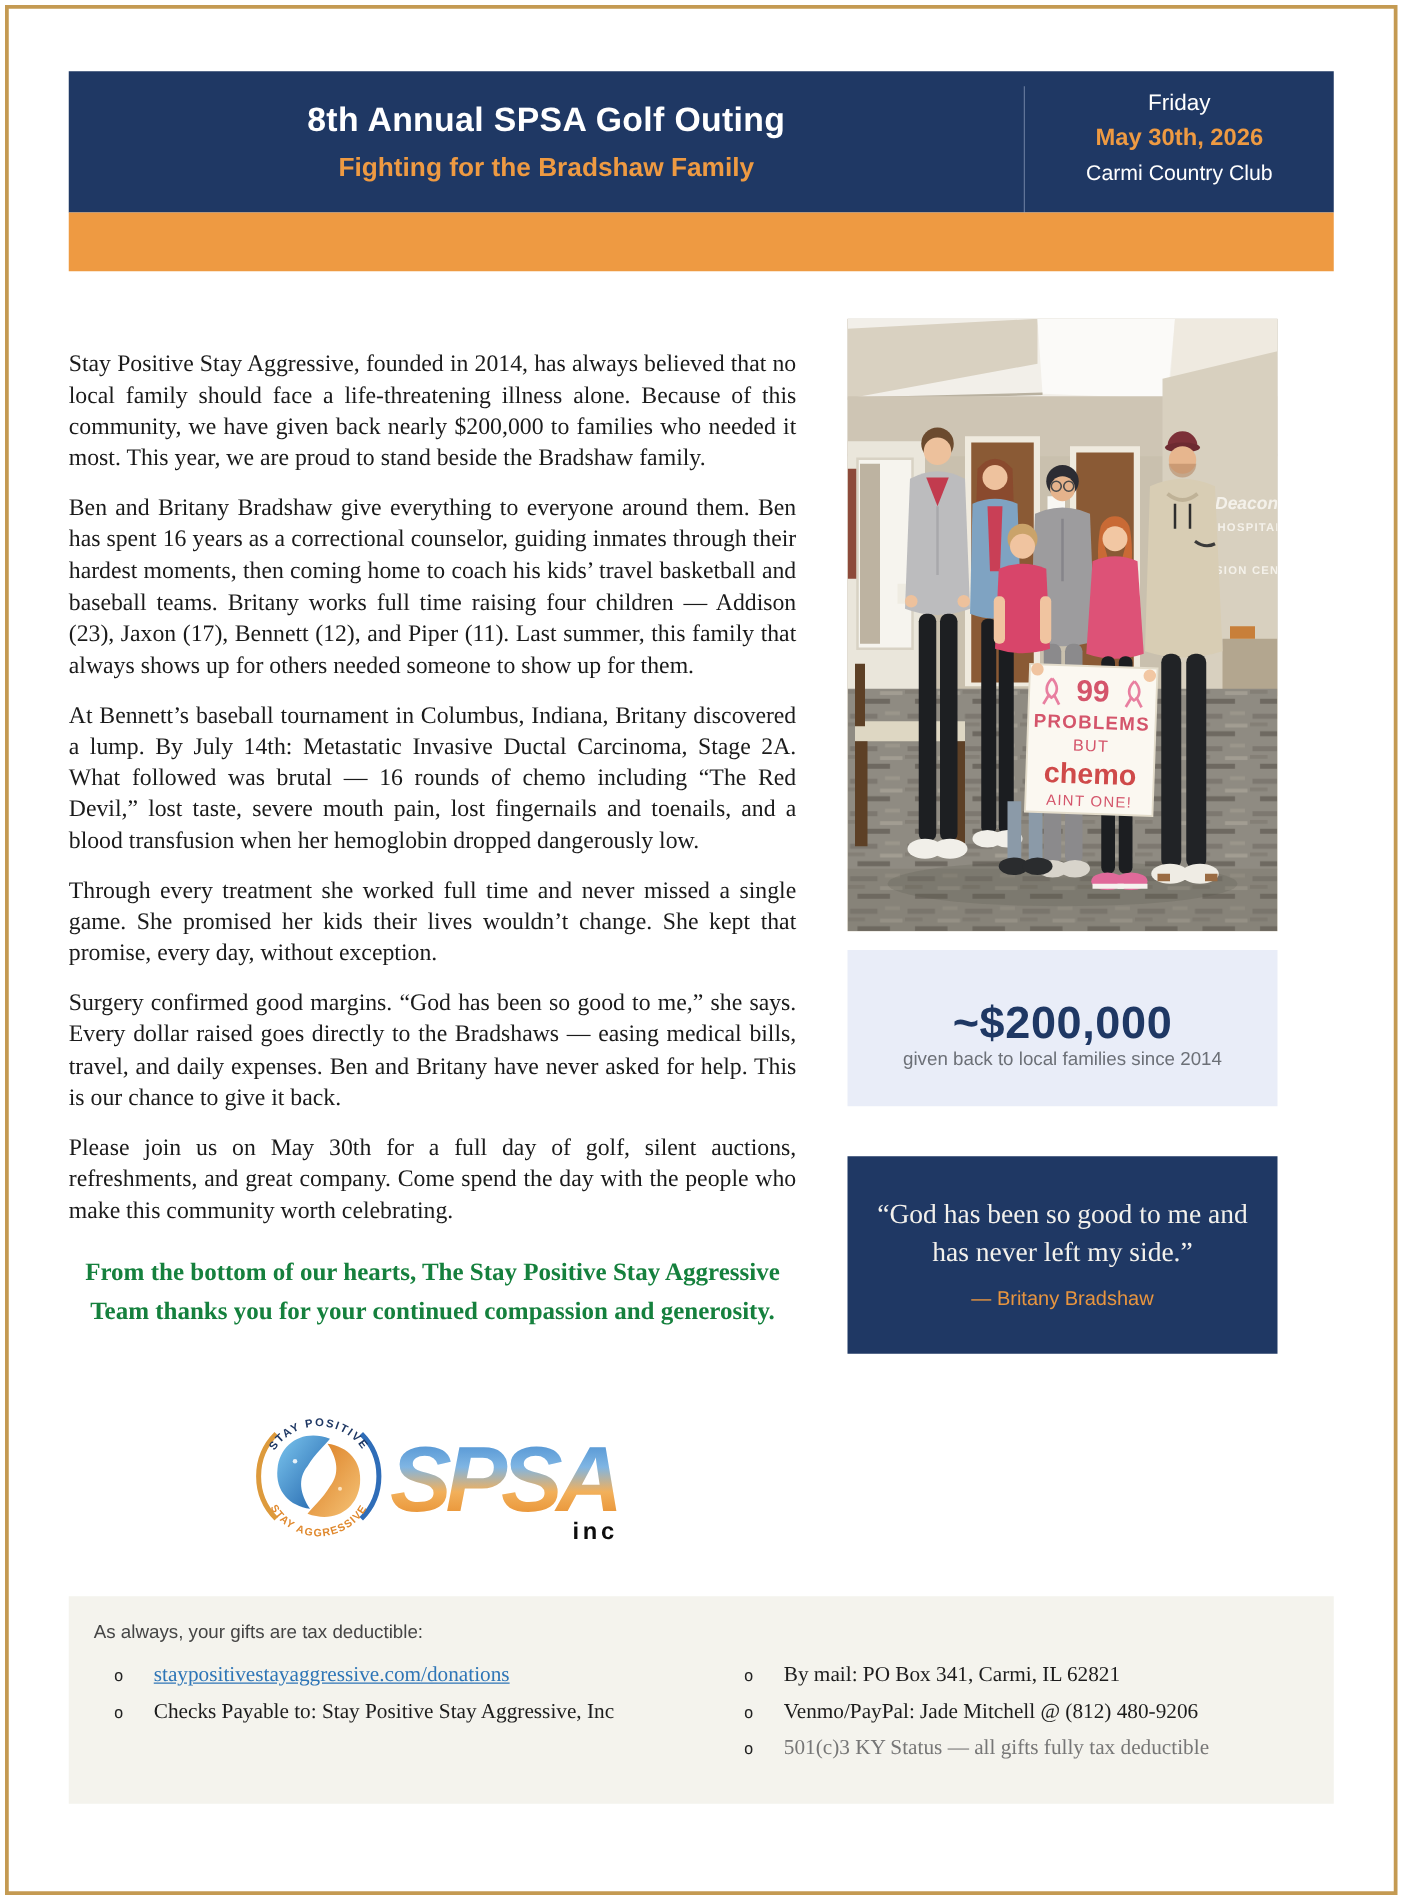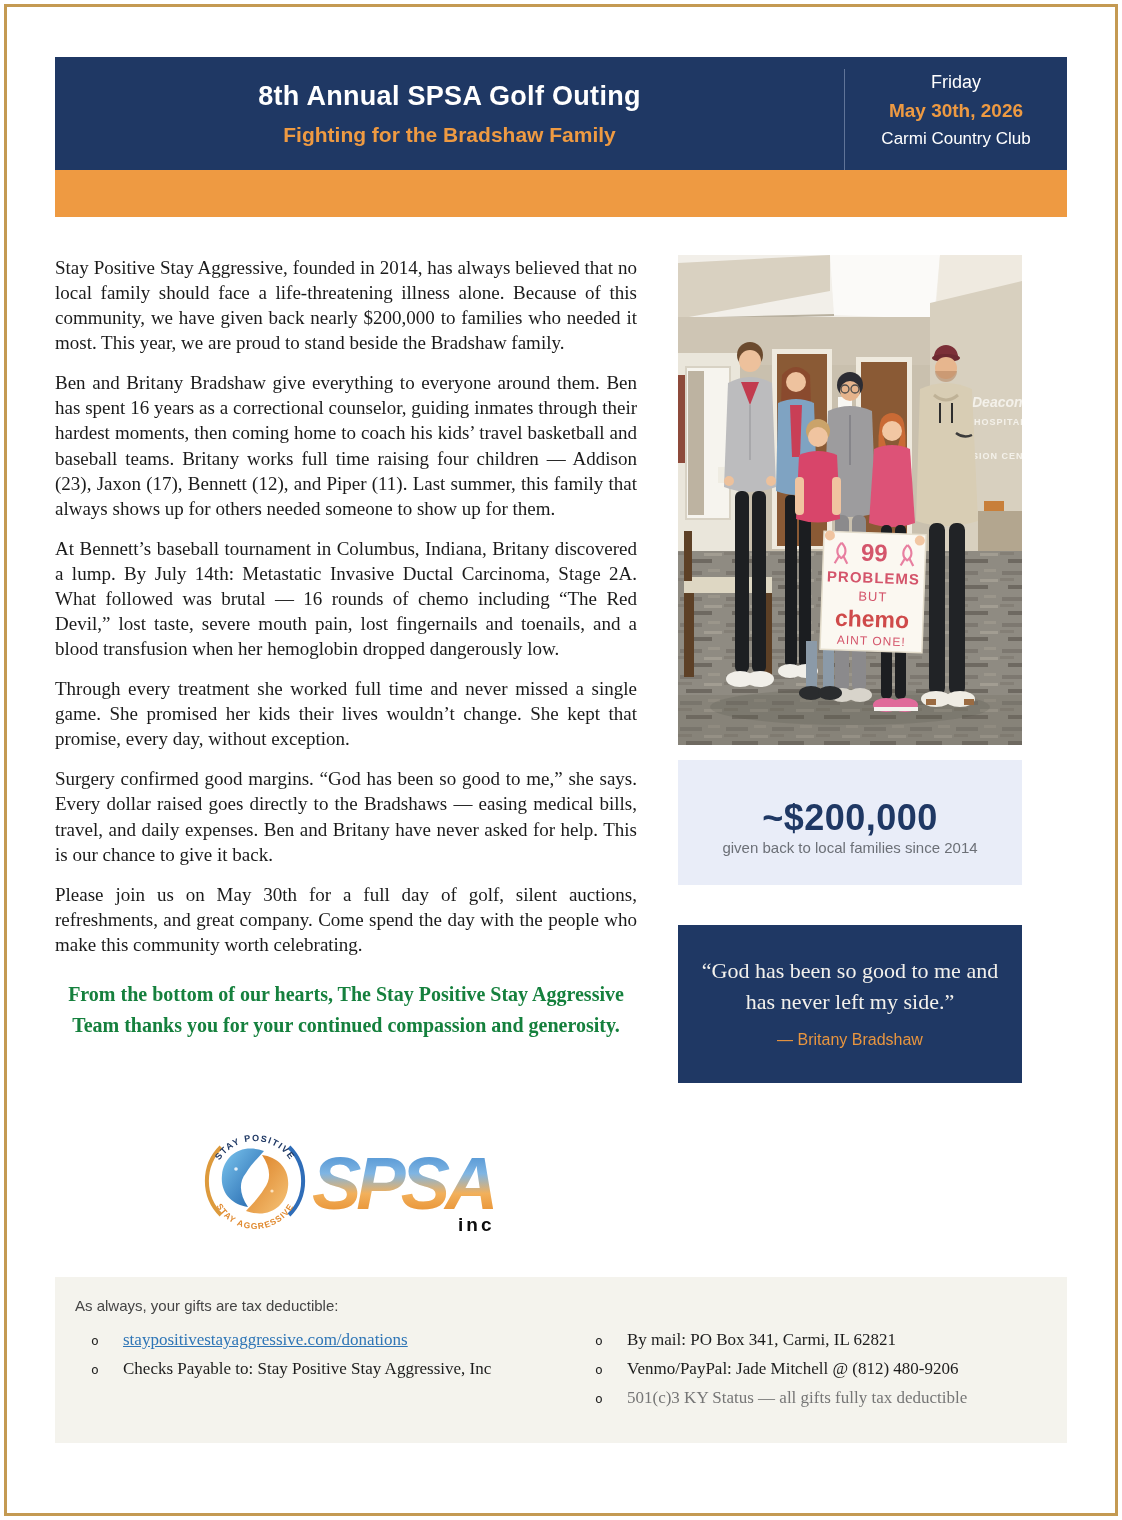--- a/index.html
+++ b/index.html
@@ -6,29 +6,29 @@
   html,body { width:1122px; height:1520px; background:#ffffff; overflow:hidden; }
   body { position:relative; font-family:"Liberation Sans","DejaVu Sans",sans-serif; }
   .gold-frame { position:absolute; inset:4px; border:3px solid #c49a52; pointer-events:none; z-index:50; }
   .page { position:absolute; inset:0; padding:57px 55px 0 55px; }
 
   
   .banner { display:flex; background:#1f3864; height:113px; }
   .banner-main { flex:1; display:flex; flex-direction:column; justify-content:center; align-items:center; gap:11px; }
   .banner-title { color:#ffffff; font-size:27px; font-weight:bold; letter-spacing:.3px; }
   .banner-subtitle { color:#ee9a42; font-size:21px; font-weight:bold; }
-  .banner-side { width:223px; border-left:1px solid rgba(175,190,215,.45); display:flex; flex-direction:column; justify-content:center; align-items:center; gap:7px; padding-bottom:18px;margin-top:12px; }
+  .banner-side { width:248px; border-left:1px solid rgba(175,190,215,.45); display:flex; flex-direction:column; justify-content:center; align-items:center; gap:7px; padding-bottom:18px;margin-top:12px; }
   .banner-day { color:#ffffff; font-size:18px; }
   .banner-date { color:#ee9a42; font-size:19px; font-weight:bold; }
   .banner-venue { color:#ffffff; font-size:17px; }
   .stripe { height:47px; background:#ee9a42; }
 
   
   .main { display:flex; gap:41px; margin-top:38px; }
-  .col-left { width:582px; }
+  .col-left { width:582px;margin-top:24px; }
   .body-para { font-family:"Liberation Serif","DejaVu Serif",serif; font-size:19px; line-height:1.32; text-align:justify; color:#1b1b1b; margin-bottom:15px; }
   .closing { font-family:"Liberation Serif","DejaVu Serif",serif; font-weight:bold; color:#15803d; font-size:20px; line-height:1.55; text-align:center; margin-top:22px; padding:0 8px; }
 
   .col-right { width:344px; display:flex; flex-direction:column; }
   .photo-wrap { width:344px; height:490px; overflow:hidden; background:#cac1b0; }
   .stat-box { margin-top:15px; background:#e9edf8; text-align:center; height:125px; padding-top:37px; }
   .stat-value { color:#1f3864; font-size:36px; font-weight:bold; letter-spacing:.5px; }
   .stat-caption { color:#6c7077; font-size:15px; }
   .quote-box { margin-top:40px; background:#1f3864; text-align:center; padding:30px 22px 34px; }
   .quote-text { font-family:"Liberation Serif","DejaVu Serif",serif; color:#f3f1ec; font-size:22px; line-height:1.42; }

